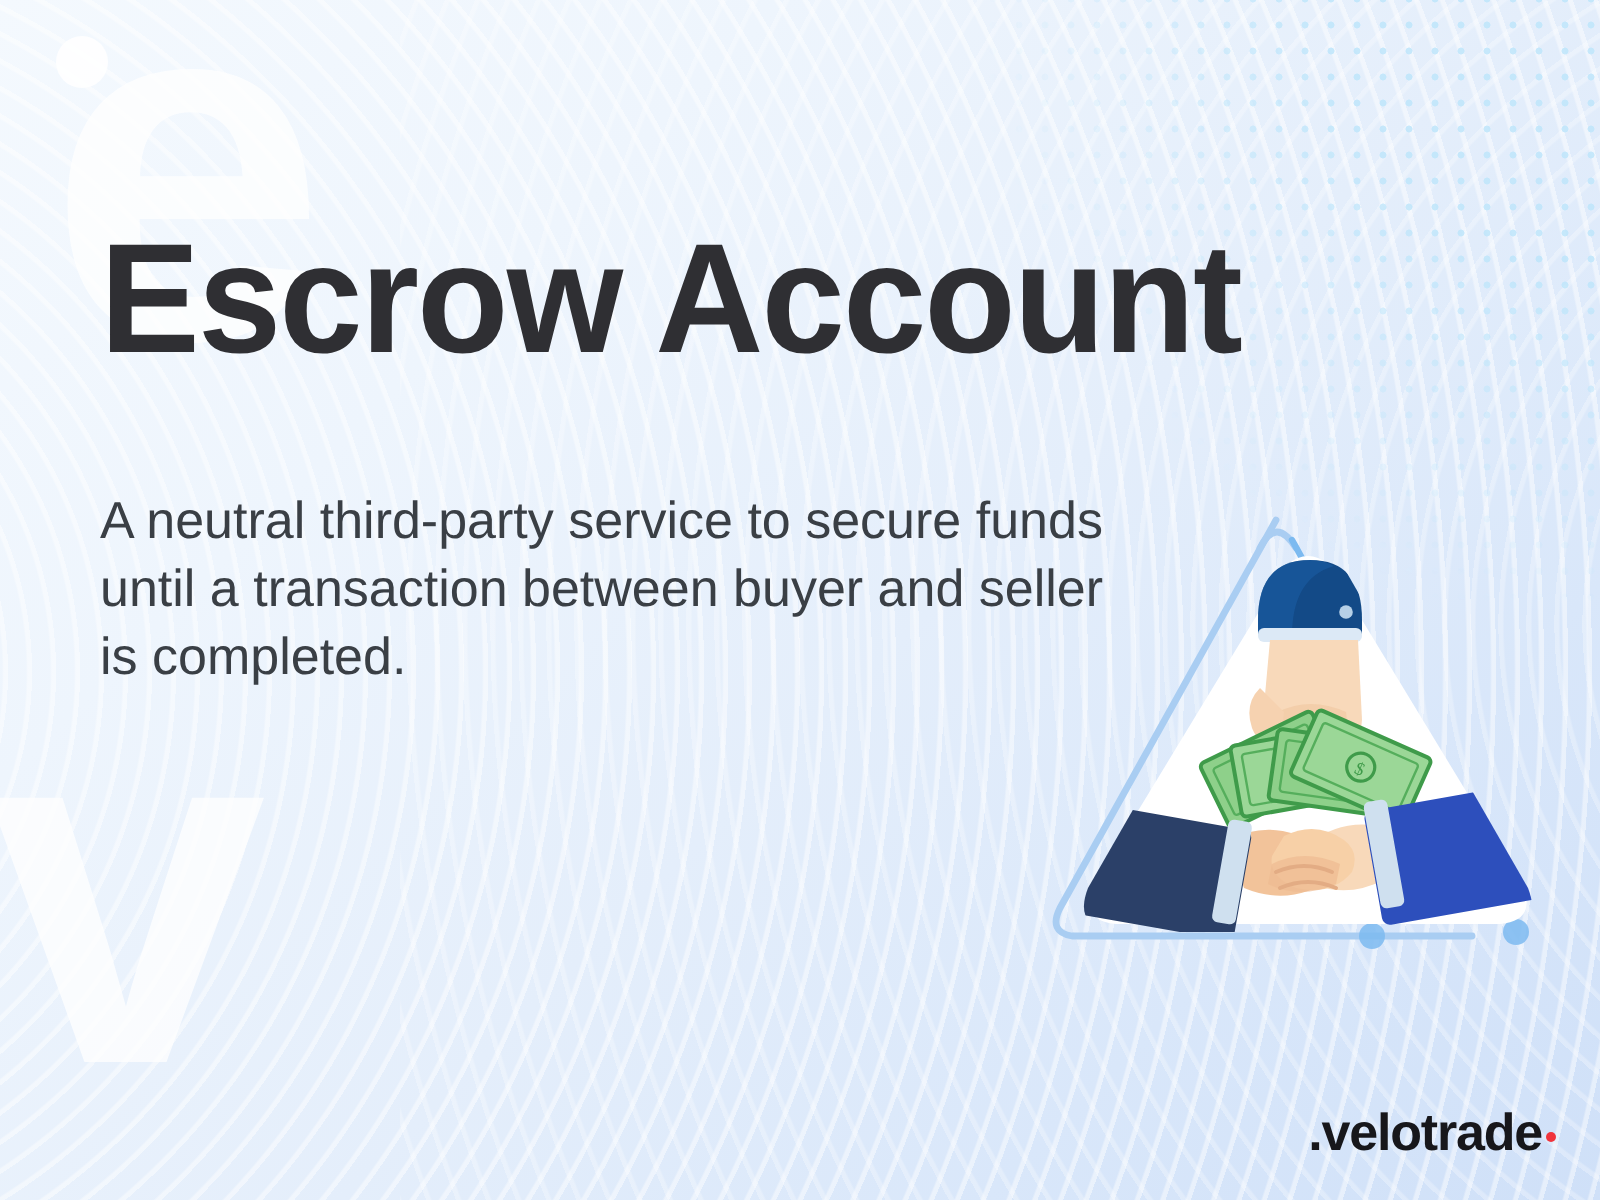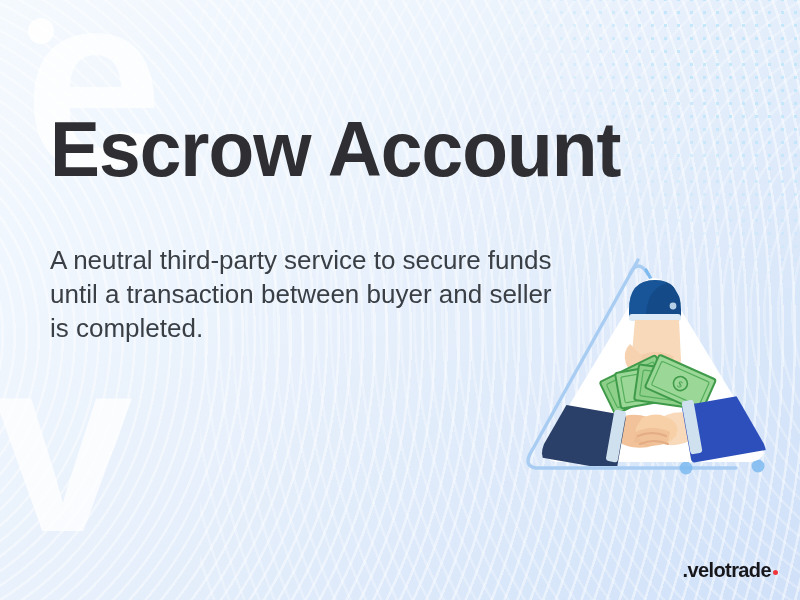--- a/index.html
+++ b/index.html
@@ -109,21 +109,21 @@
   }
 
   
   .logo {
     position: absolute;
     right: 22px;
     bottom: 18px;
     display: flex;
     align-items: center;
     font-weight: 700;
-    font-size: 20px;
+    font-size: 26px;
     letter-spacing: -0.6px;
     color: #17171b;
   }
   .logo-dot {
     width: 5px; height: 5px;
     border-radius: 50%;
     background: #f0343c;
     margin-left: 2px;
     margin-top: 3px;
     flex: 0 0 auto;

